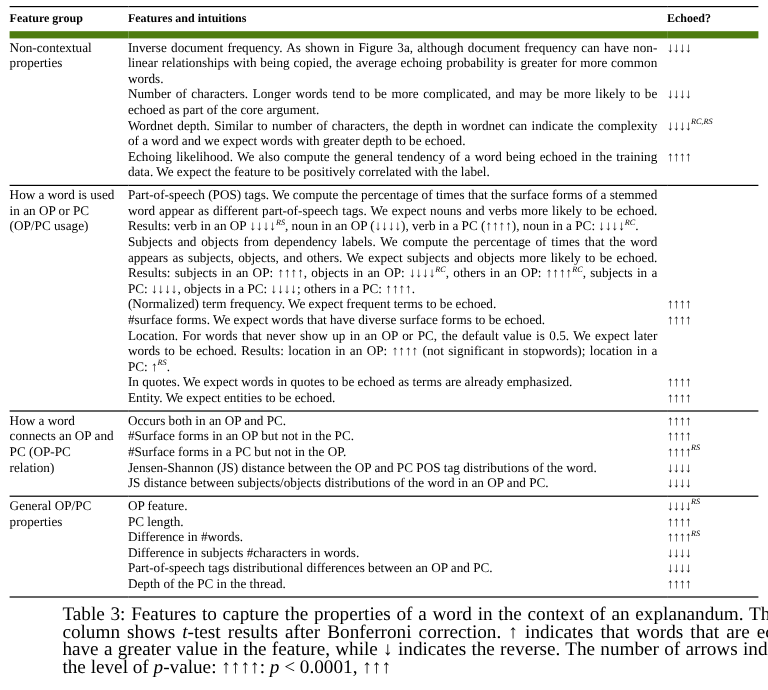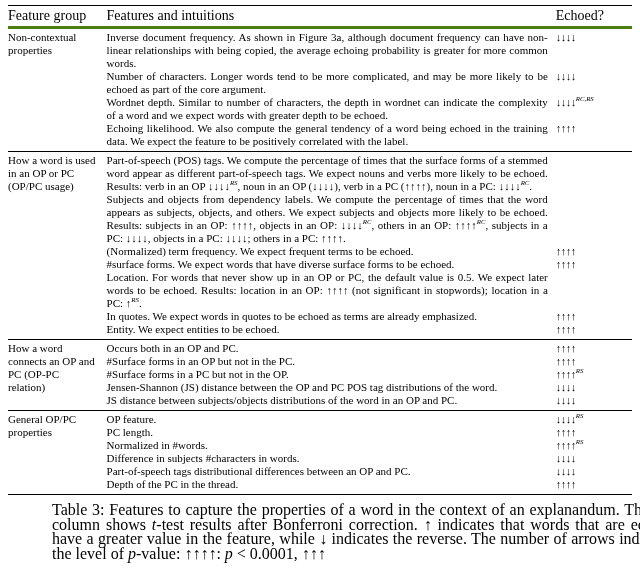--- a/index.html
+++ b/index.html
@@ -14,25 +14,25 @@
 
   table.features-table {
     width: 624px;
     border-collapse: collapse;
     border-top: 1.5px solid #000;
     border-bottom: 1.5px solid #000;
     font-size: 11px;
     line-height: 13px;
   }
   thead th {
-    font-weight: normal;
+    font-weight: bold;
     text-align: left;
-    border-bottom: 3px solid #4d7c0f;
+    border-bottom: 6px solid #4d7c0f;
     padding: 3px 0 4px 0;
-    font-size: 14px;
+    font-size: 10px;
   }
   tbody.group { border-top: 1px solid #000; }
   td { vertical-align: top; padding: 0; }
   tbody.group tr:first-child td { padding-top: 2px; }
   tbody.group tr:last-child td { padding-bottom: 3px; }
 
   .group-cell   { width: 97px;  padding-right: 10px; }
   .feature-cell { width: 442px; padding-right: 8px; text-align: justify; margin-left: 20px; }
   .echoed-cell  { width: 75px;  white-space: nowrap; letter-spacing: -0.5px; }
 
@@ -143,21 +143,21 @@
         <tr>
           <td class="group-cell" rowspan="6">General OP/PC properties</td>
           <td class="feature-cell">OP feature.</td>
           <td class="echoed-cell">↓↓↓↓<sup>RS</sup></td>
         </tr>
         <tr>
           <td class="feature-cell">PC length.</td>
           <td class="echoed-cell">↑↑↑↑</td>
         </tr>
         <tr>
-          <td class="feature-cell">Normalized in #words.</td>
+          <td class="feature-cell">Difference in #words.</td>
           <td class="echoed-cell">↑↑↑↑<sup>RS</sup></td>
         </tr>
         <tr>
           <td class="feature-cell">Difference in subjects #characters in words.</td>
           <td class="echoed-cell">↓↓↓↓</td>
         </tr>
         <tr>
           <td class="feature-cell">Part-of-speech tags distributional differences between an OP and PC.</td>
           <td class="echoed-cell">↓↓↓↓</td>
         </tr>

